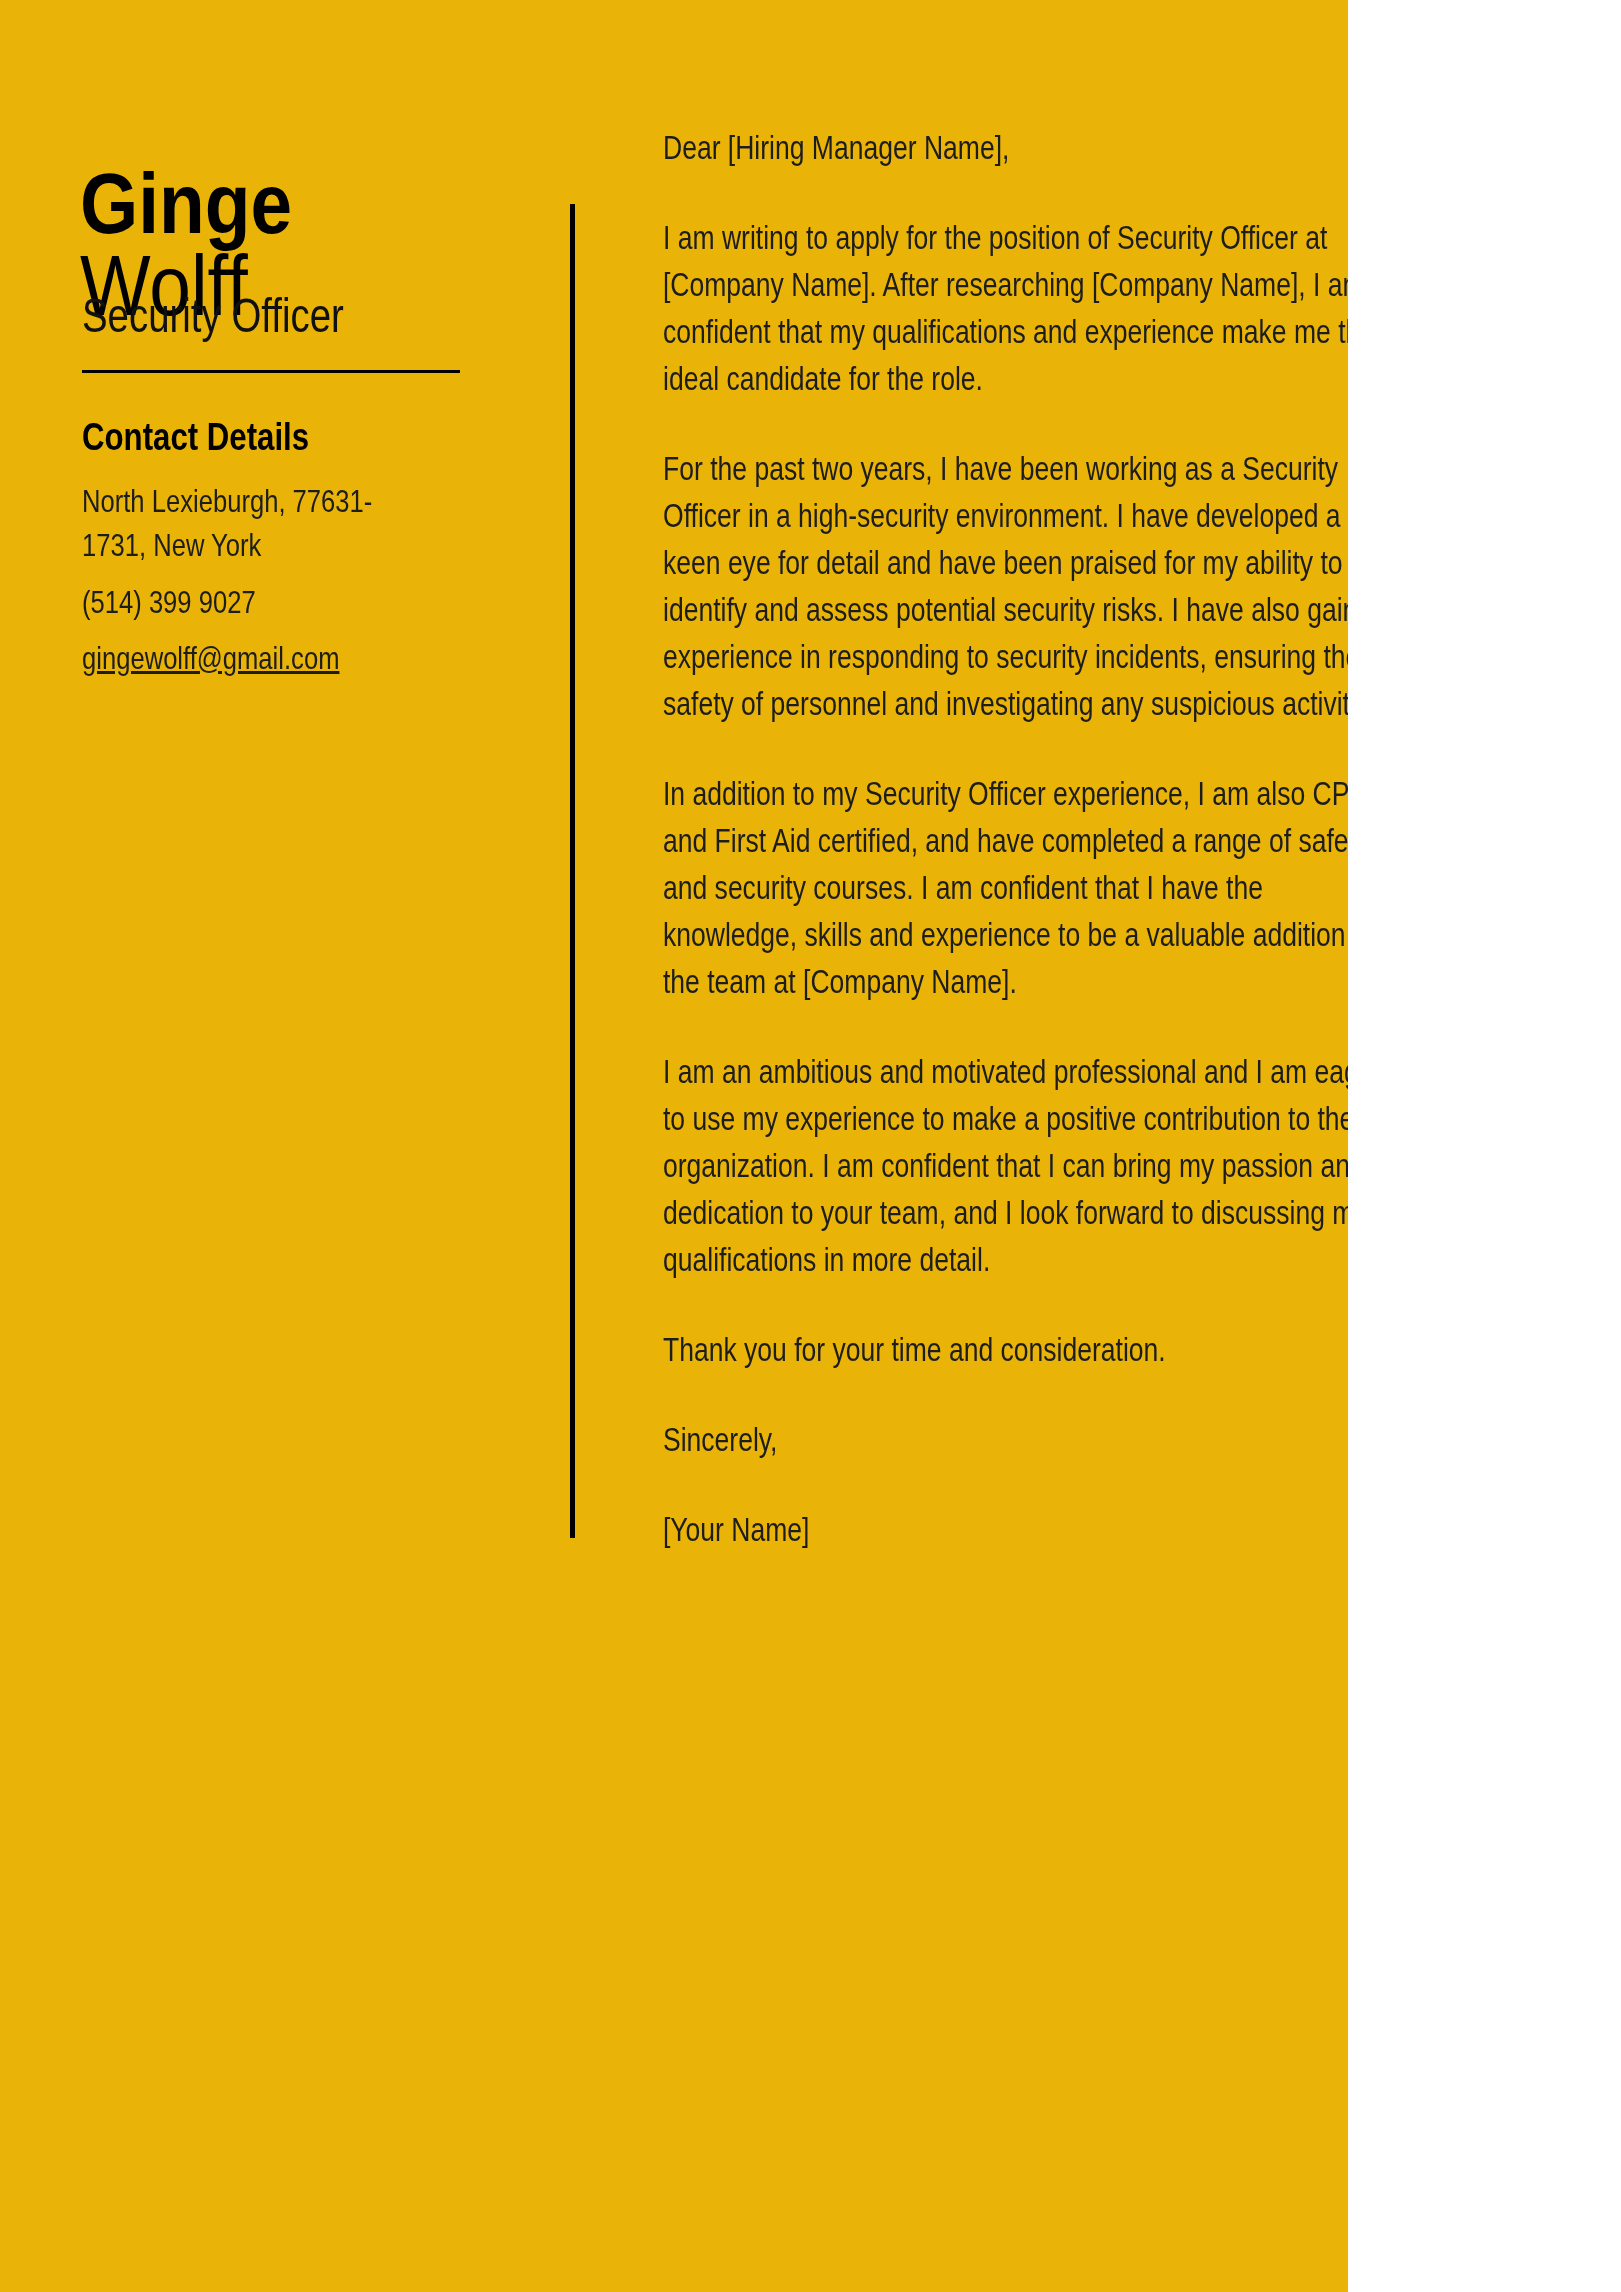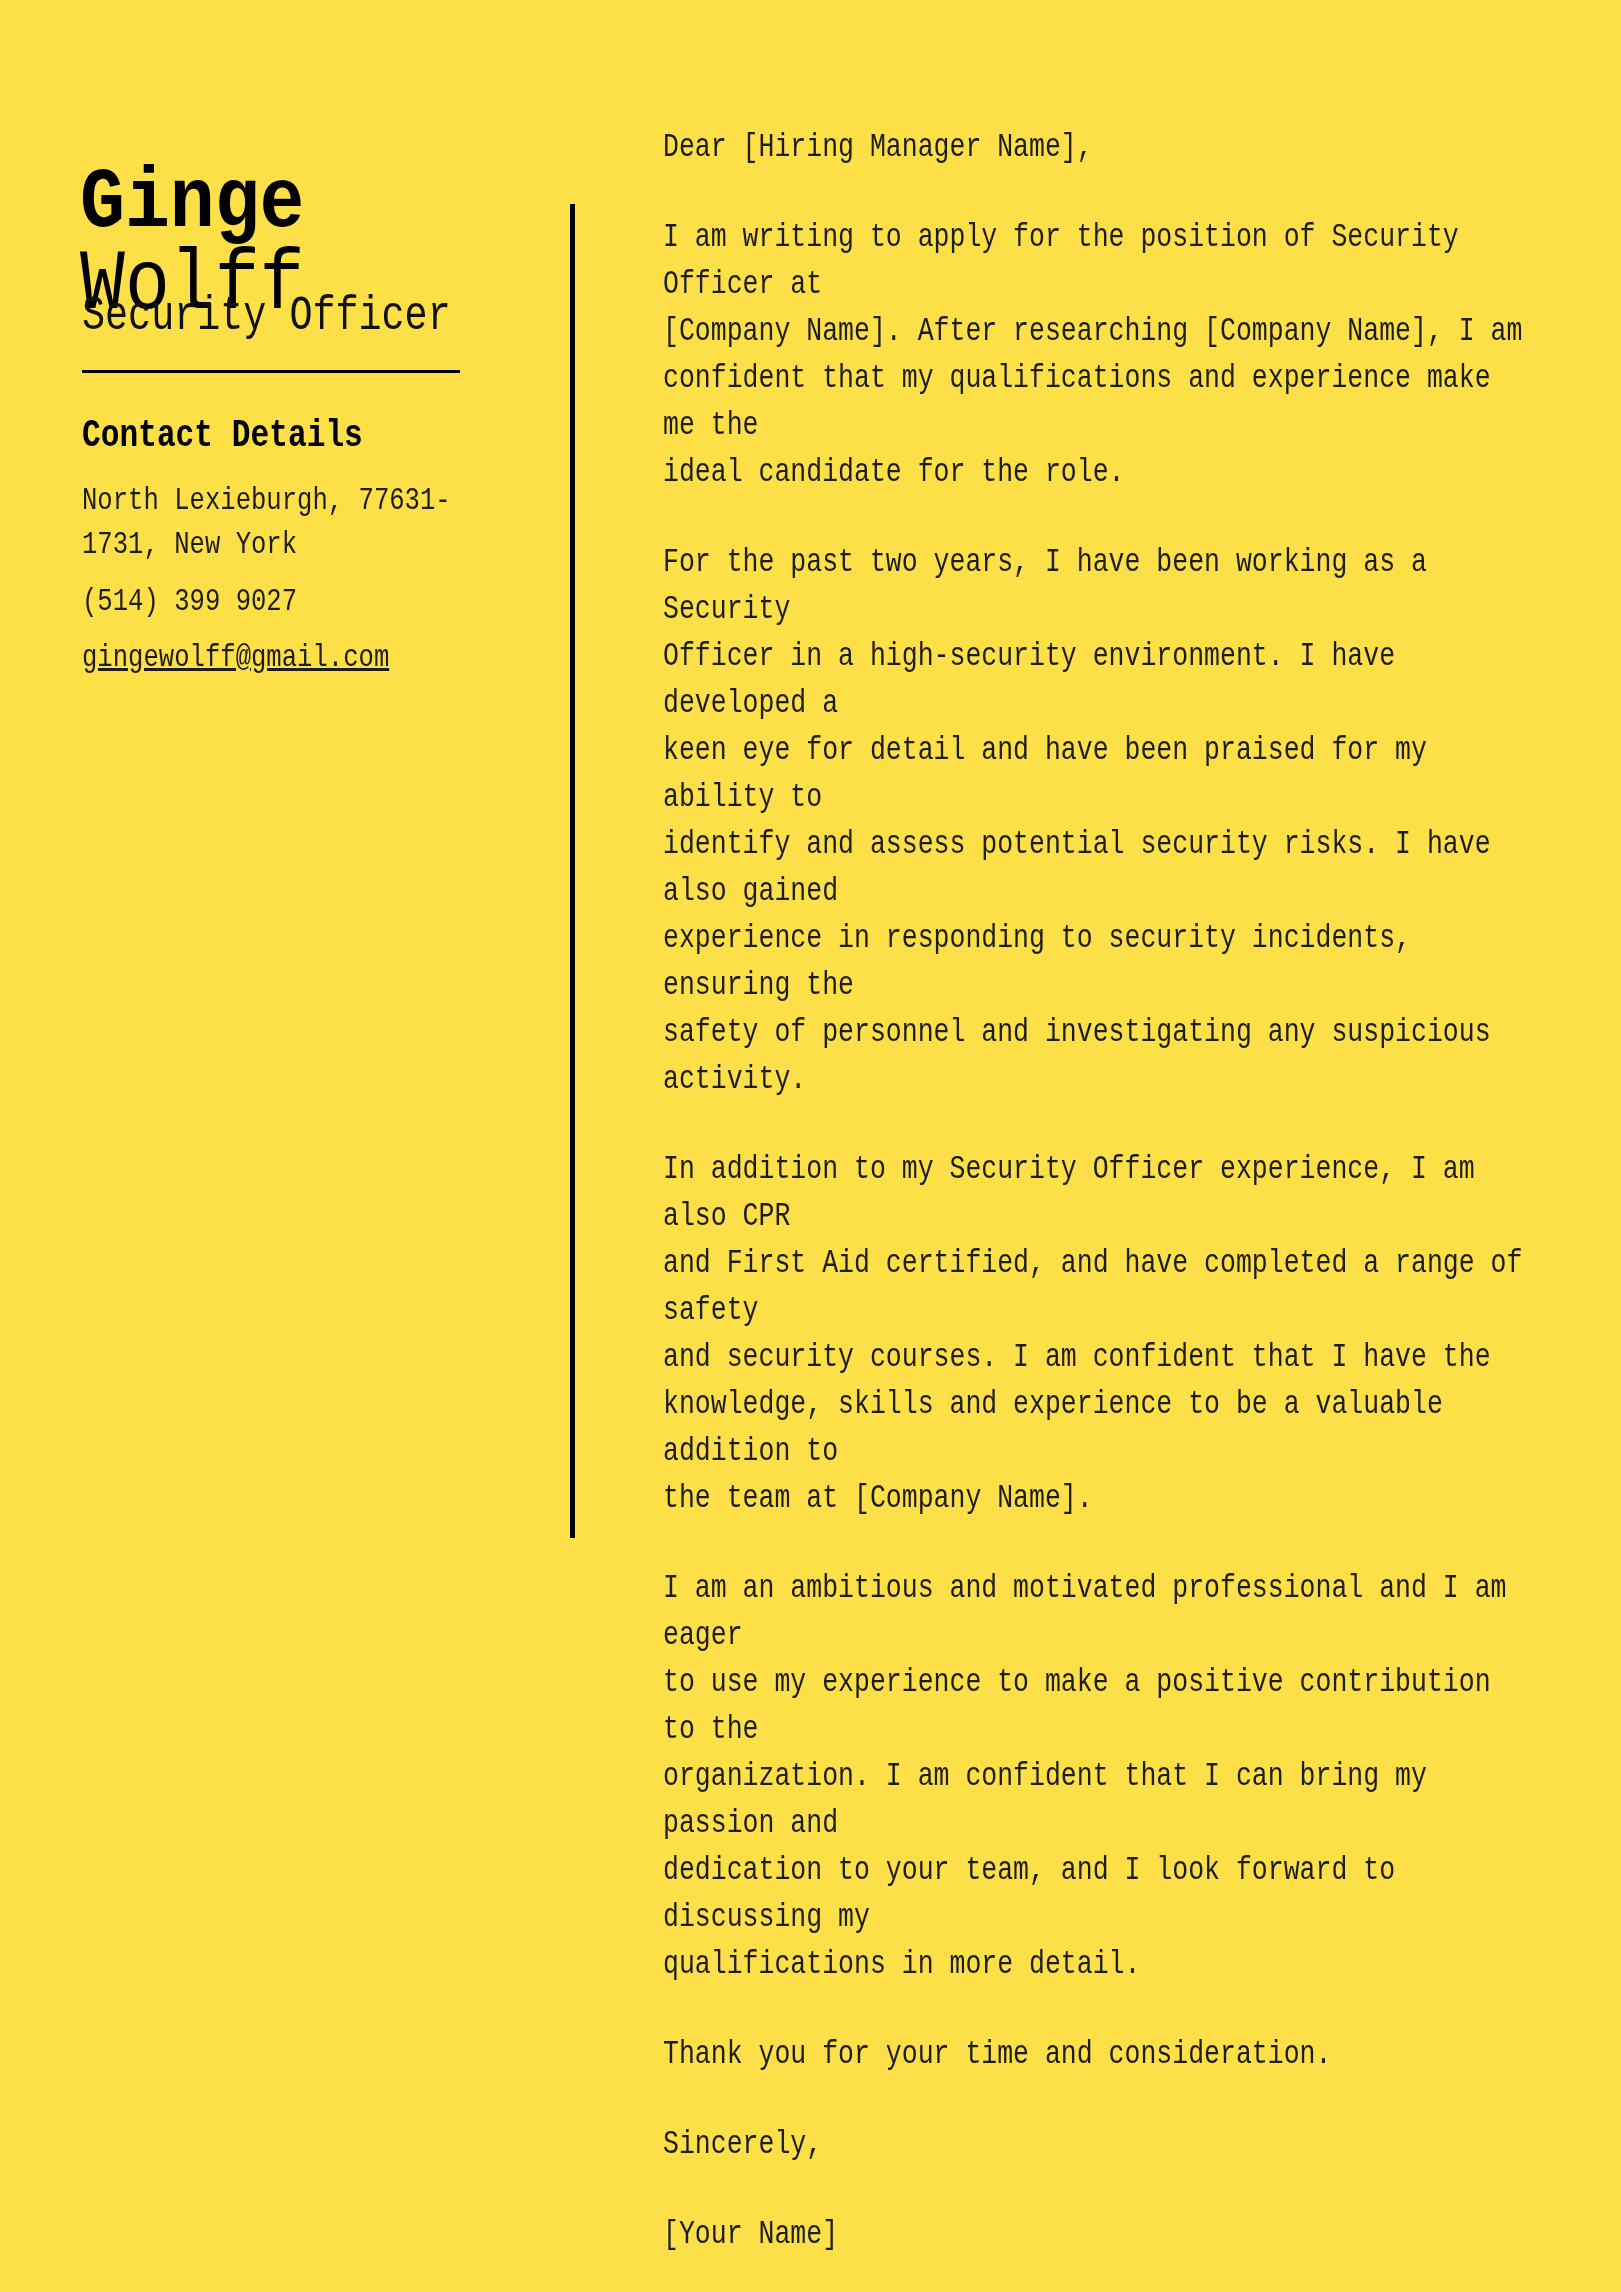--- a/index.html
+++ b/index.html
@@ -2,24 +2,24 @@
 <html style="font-size:14.3px"><head>
 <meta charset="utf-8">
 <style>
   html, body {
     margin: 0;
     padding: 0;
     background: #ffffff;
   }
   .page {
     position: relative;
-    width: 1621px;
+    width: 1348px;
     height: 2293px;
-    background: #fde047;
-    font-family: Liberation Mono, monospace;
+    background: #eab308;
+    font-family: Liberation Sans, sans-serif;
     color: #1d1d1d;
     overflow: hidden;
   }
   
   .name-block {
     position: absolute;
     left: 80px;
     top: 104px;
     font-size: 86px;
     line-height: 82px;

